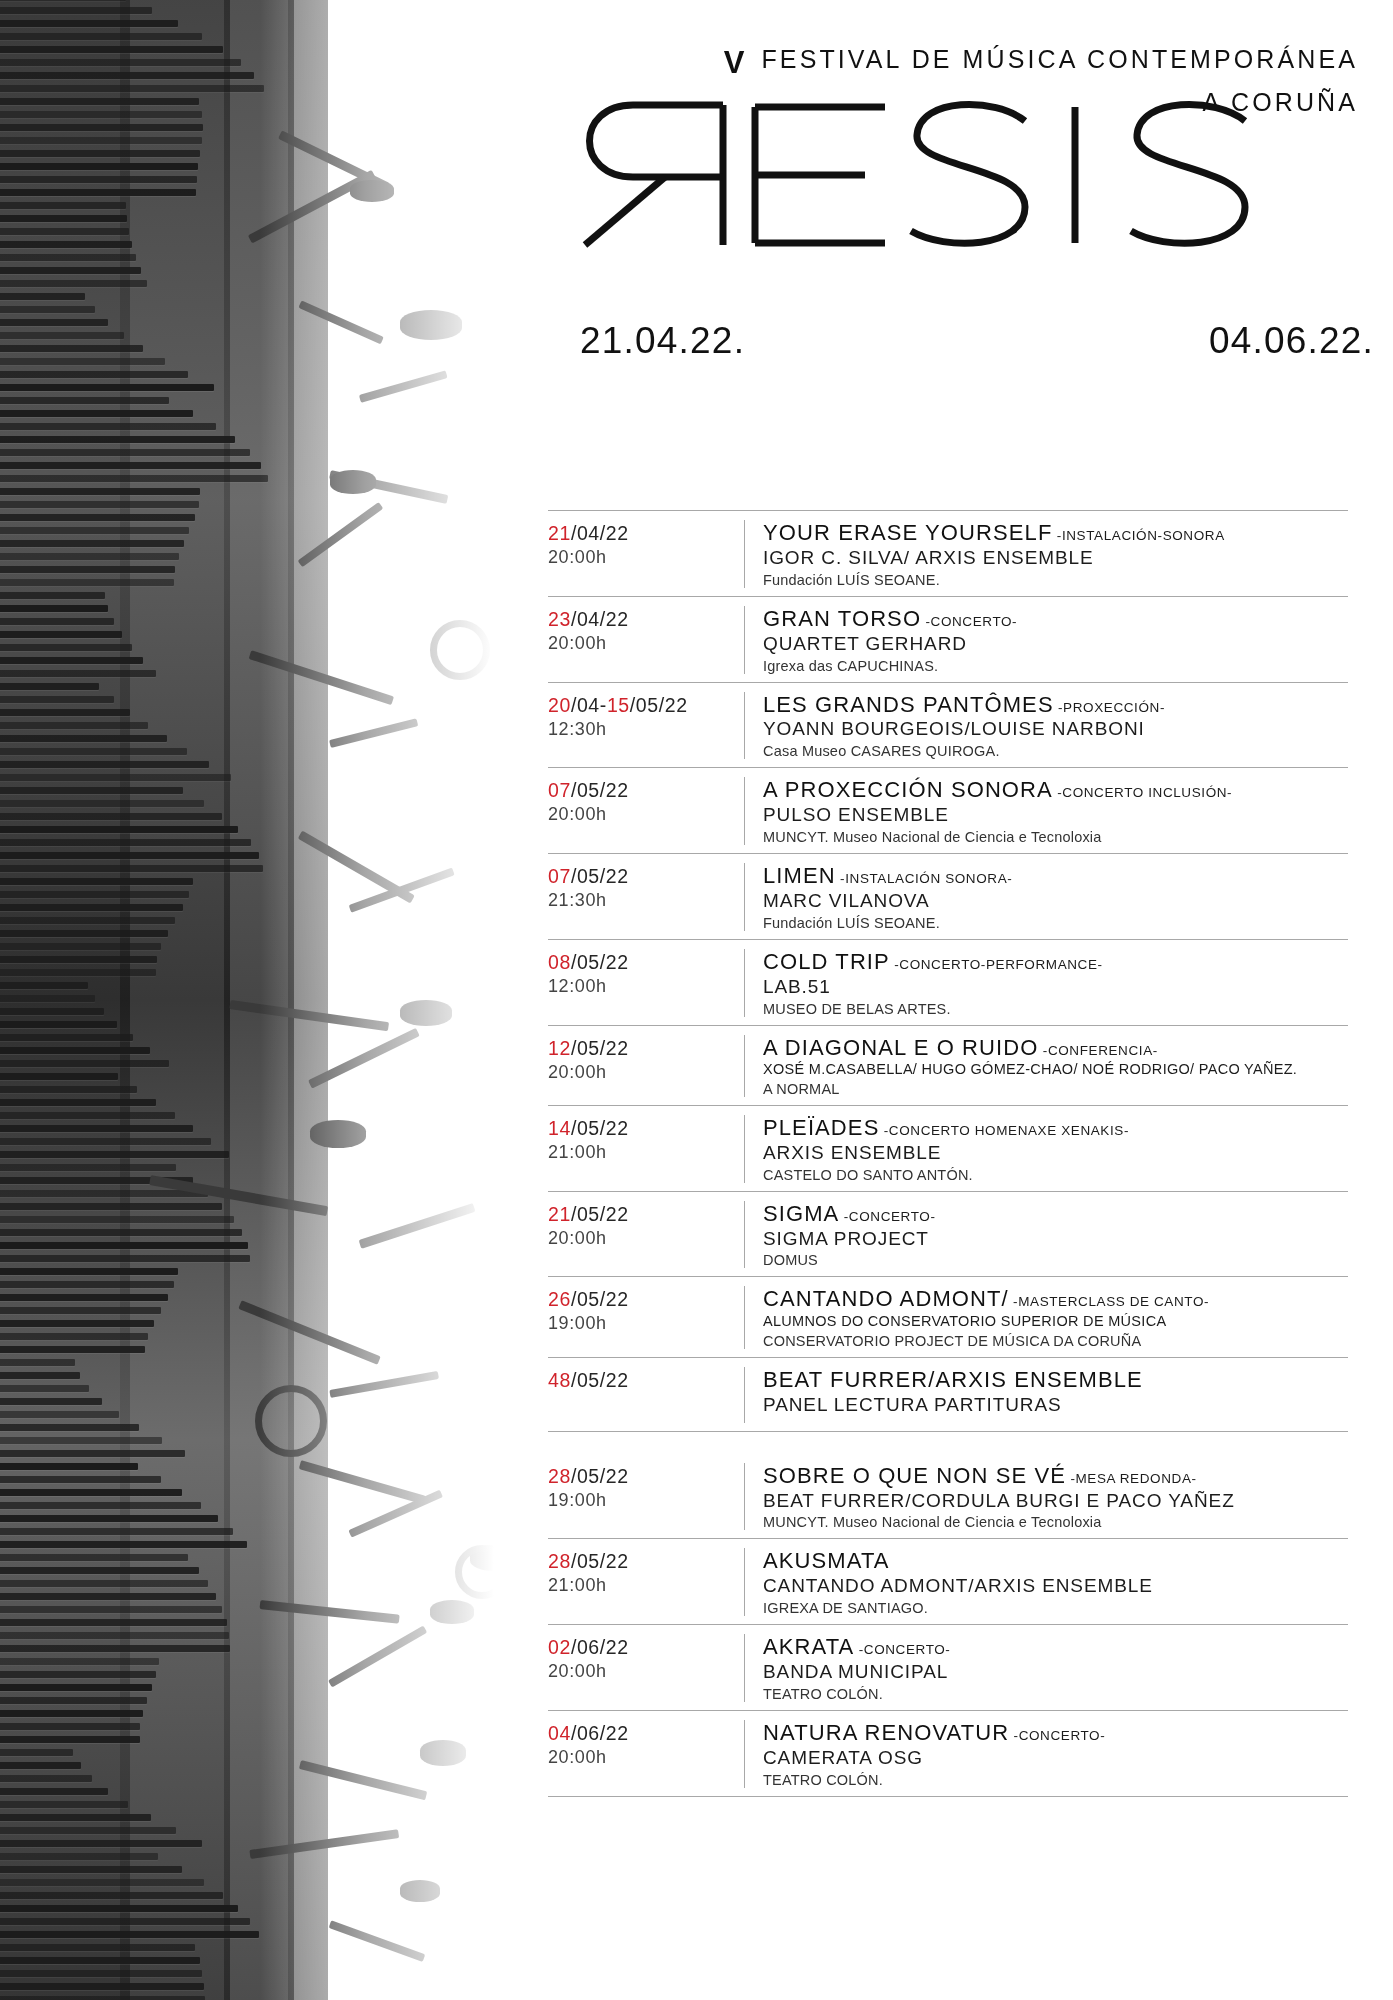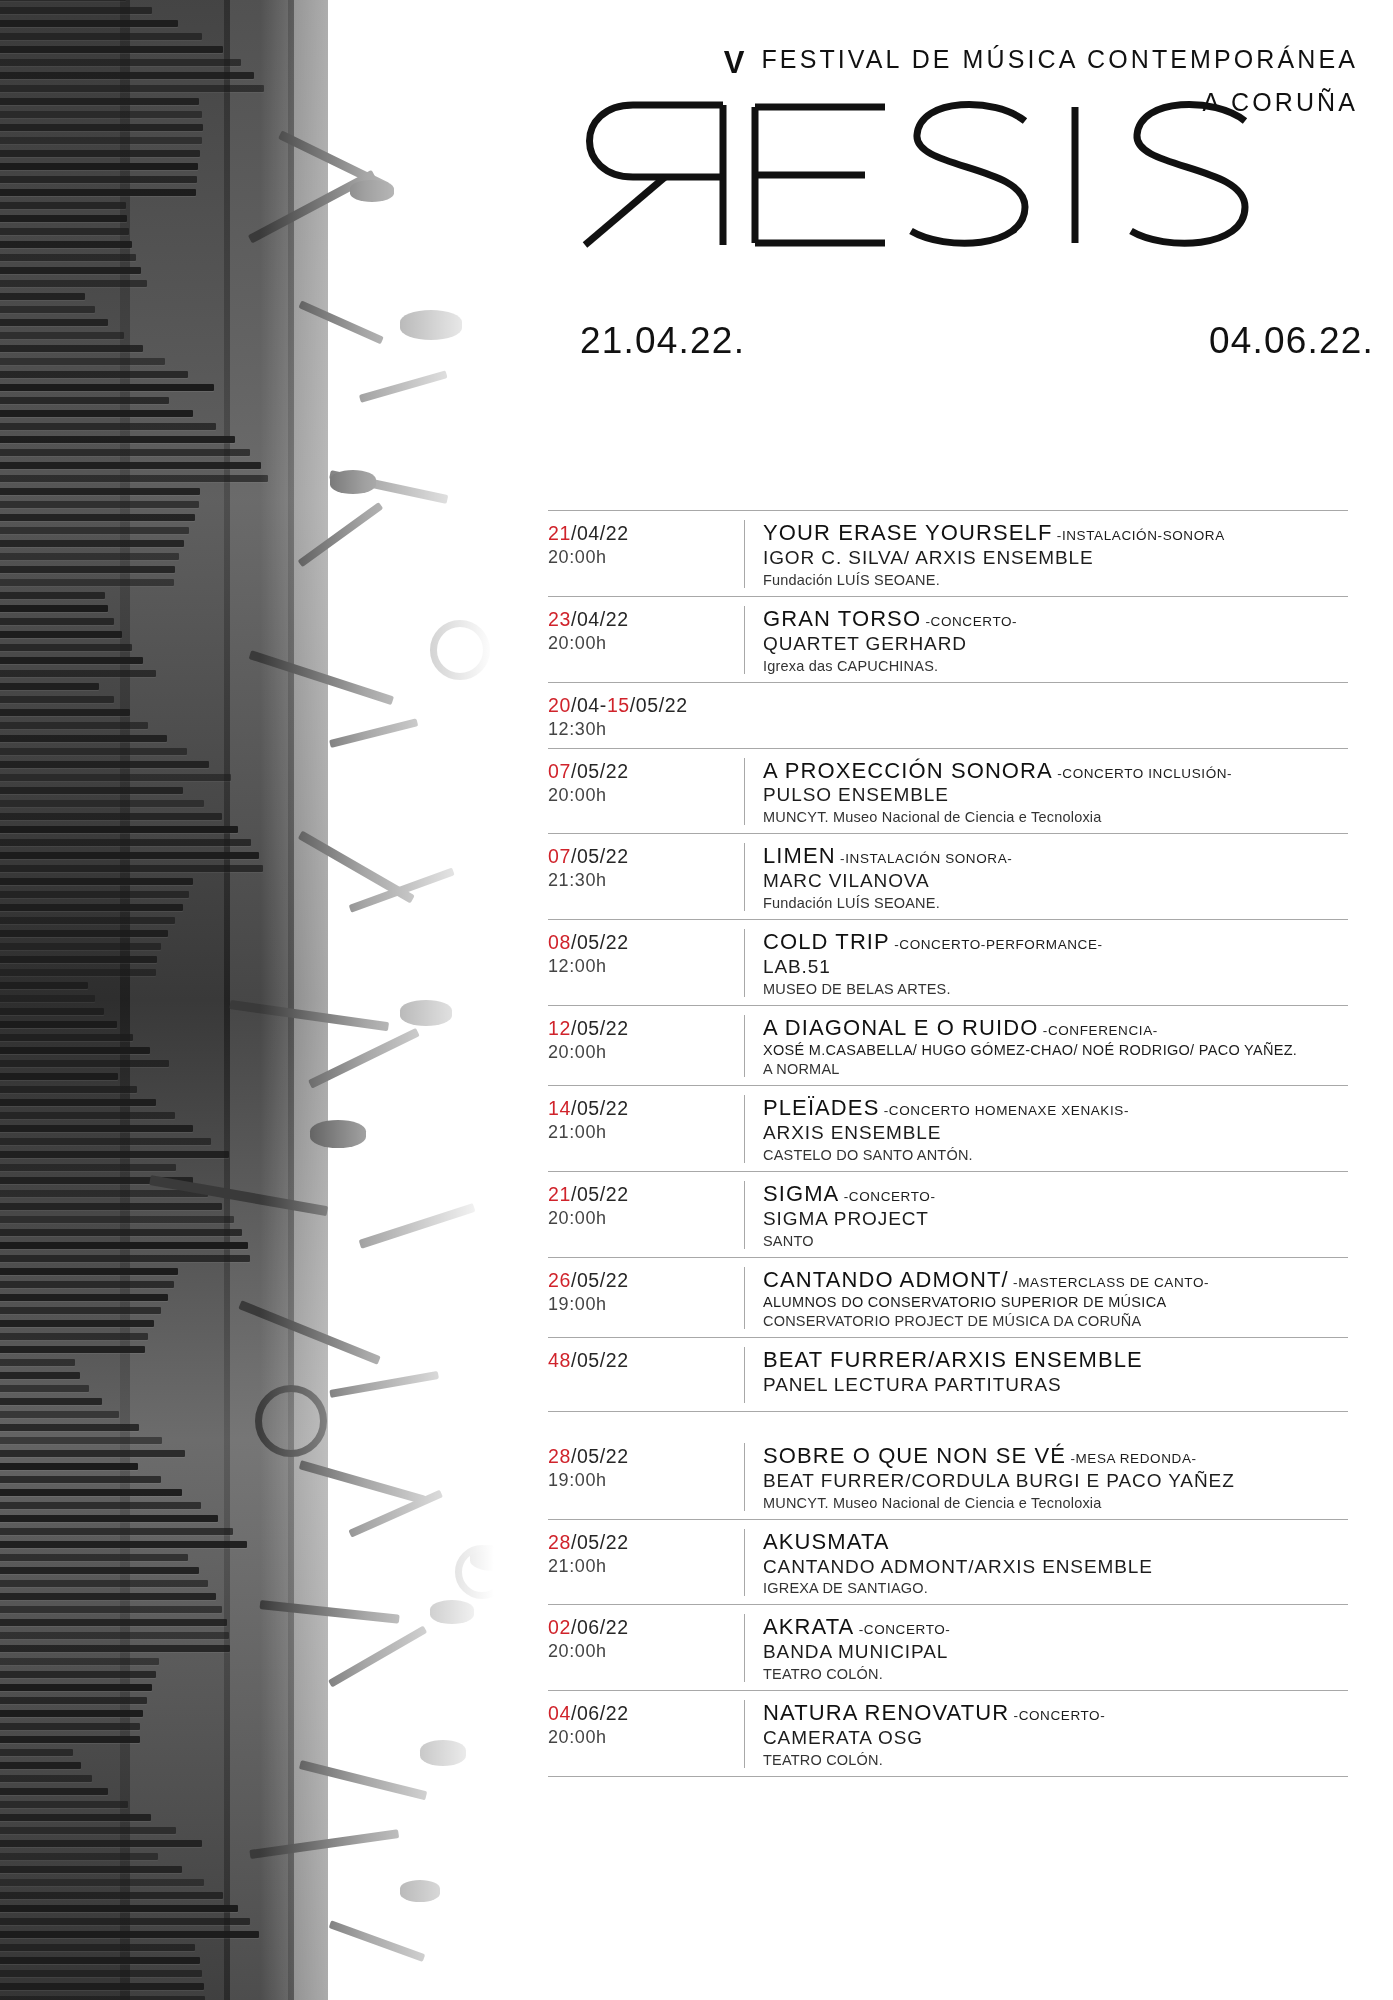--- a/index.html
+++ b/index.html
@@ -357,20 +357,25 @@
         <div class="title">GRAN TORSO<span class="kind"> -CONCERTO-</span></div>
         <div class="perf">QUARTET GERHARD</div>
         <div class="venue">Igrexa das CAPUCHINAS.</div>
       </div>
     </div>
     <div class="row">
       <div class="when">
         <div class="date"><span class="dd">20</span>/04-<span class="dd">15</span>/05/22</div>
         <div class="time">12:30h</div>
       </div>
+      <div class="what">
+        <div class="title">LES GRANDS PANTÔMES<span class="kind"> -PROXECCIÓN-</span></div>
+        <div class="perf">YOANN BOURGEOIS/LOUISE NARBONI</div>
+        <div class="venue">Casa Museo CASARES QUIROGA.</div>
+      </div>
     </div>
     <div class="row">
       <div class="when">
         <div class="date"><span class="dd">07</span>/05/22</div>
         <div class="time">20:00h</div>
       </div>
       <div class="what">
         <div class="title">A PROXECCIÓN SONORA<span class="kind"> -CONCERTO INCLUSIÓN-</span></div>
         <div class="perf">PULSO ENSEMBLE</div>
         <div class="venue">MUNCYT. Museo Nacional de Ciencia e Tecnoloxia</div>
@@ -421,21 +426,21 @@
       </div>
     </div>
     <div class="row">
       <div class="when">
         <div class="date"><span class="dd">21</span>/05/22</div>
         <div class="time">20:00h</div>
       </div>
       <div class="what">
         <div class="title">SIGMA<span class="kind"> -CONCERTO-</span></div>
         <div class="perf">SIGMA PROJECT</div>
-        <div class="venue">SANTO</div>
+        <div class="venue">DOMUS</div>
       </div>
     </div>
     <div class="row">
       <div class="when">
         <div class="date"><span class="dd">26</span>/05/22</div>
         <div class="time">19:00h</div>
       </div>
       <div class="what">
         <div class="title">CANTANDO ADMONT/<span class="kind"> -MASTERCLASS DE CANTO-</span></div>
         <div class="perf small">ALUMNOS DO CONSERVATORIO SUPERIOR DE MÚSICA</div>

